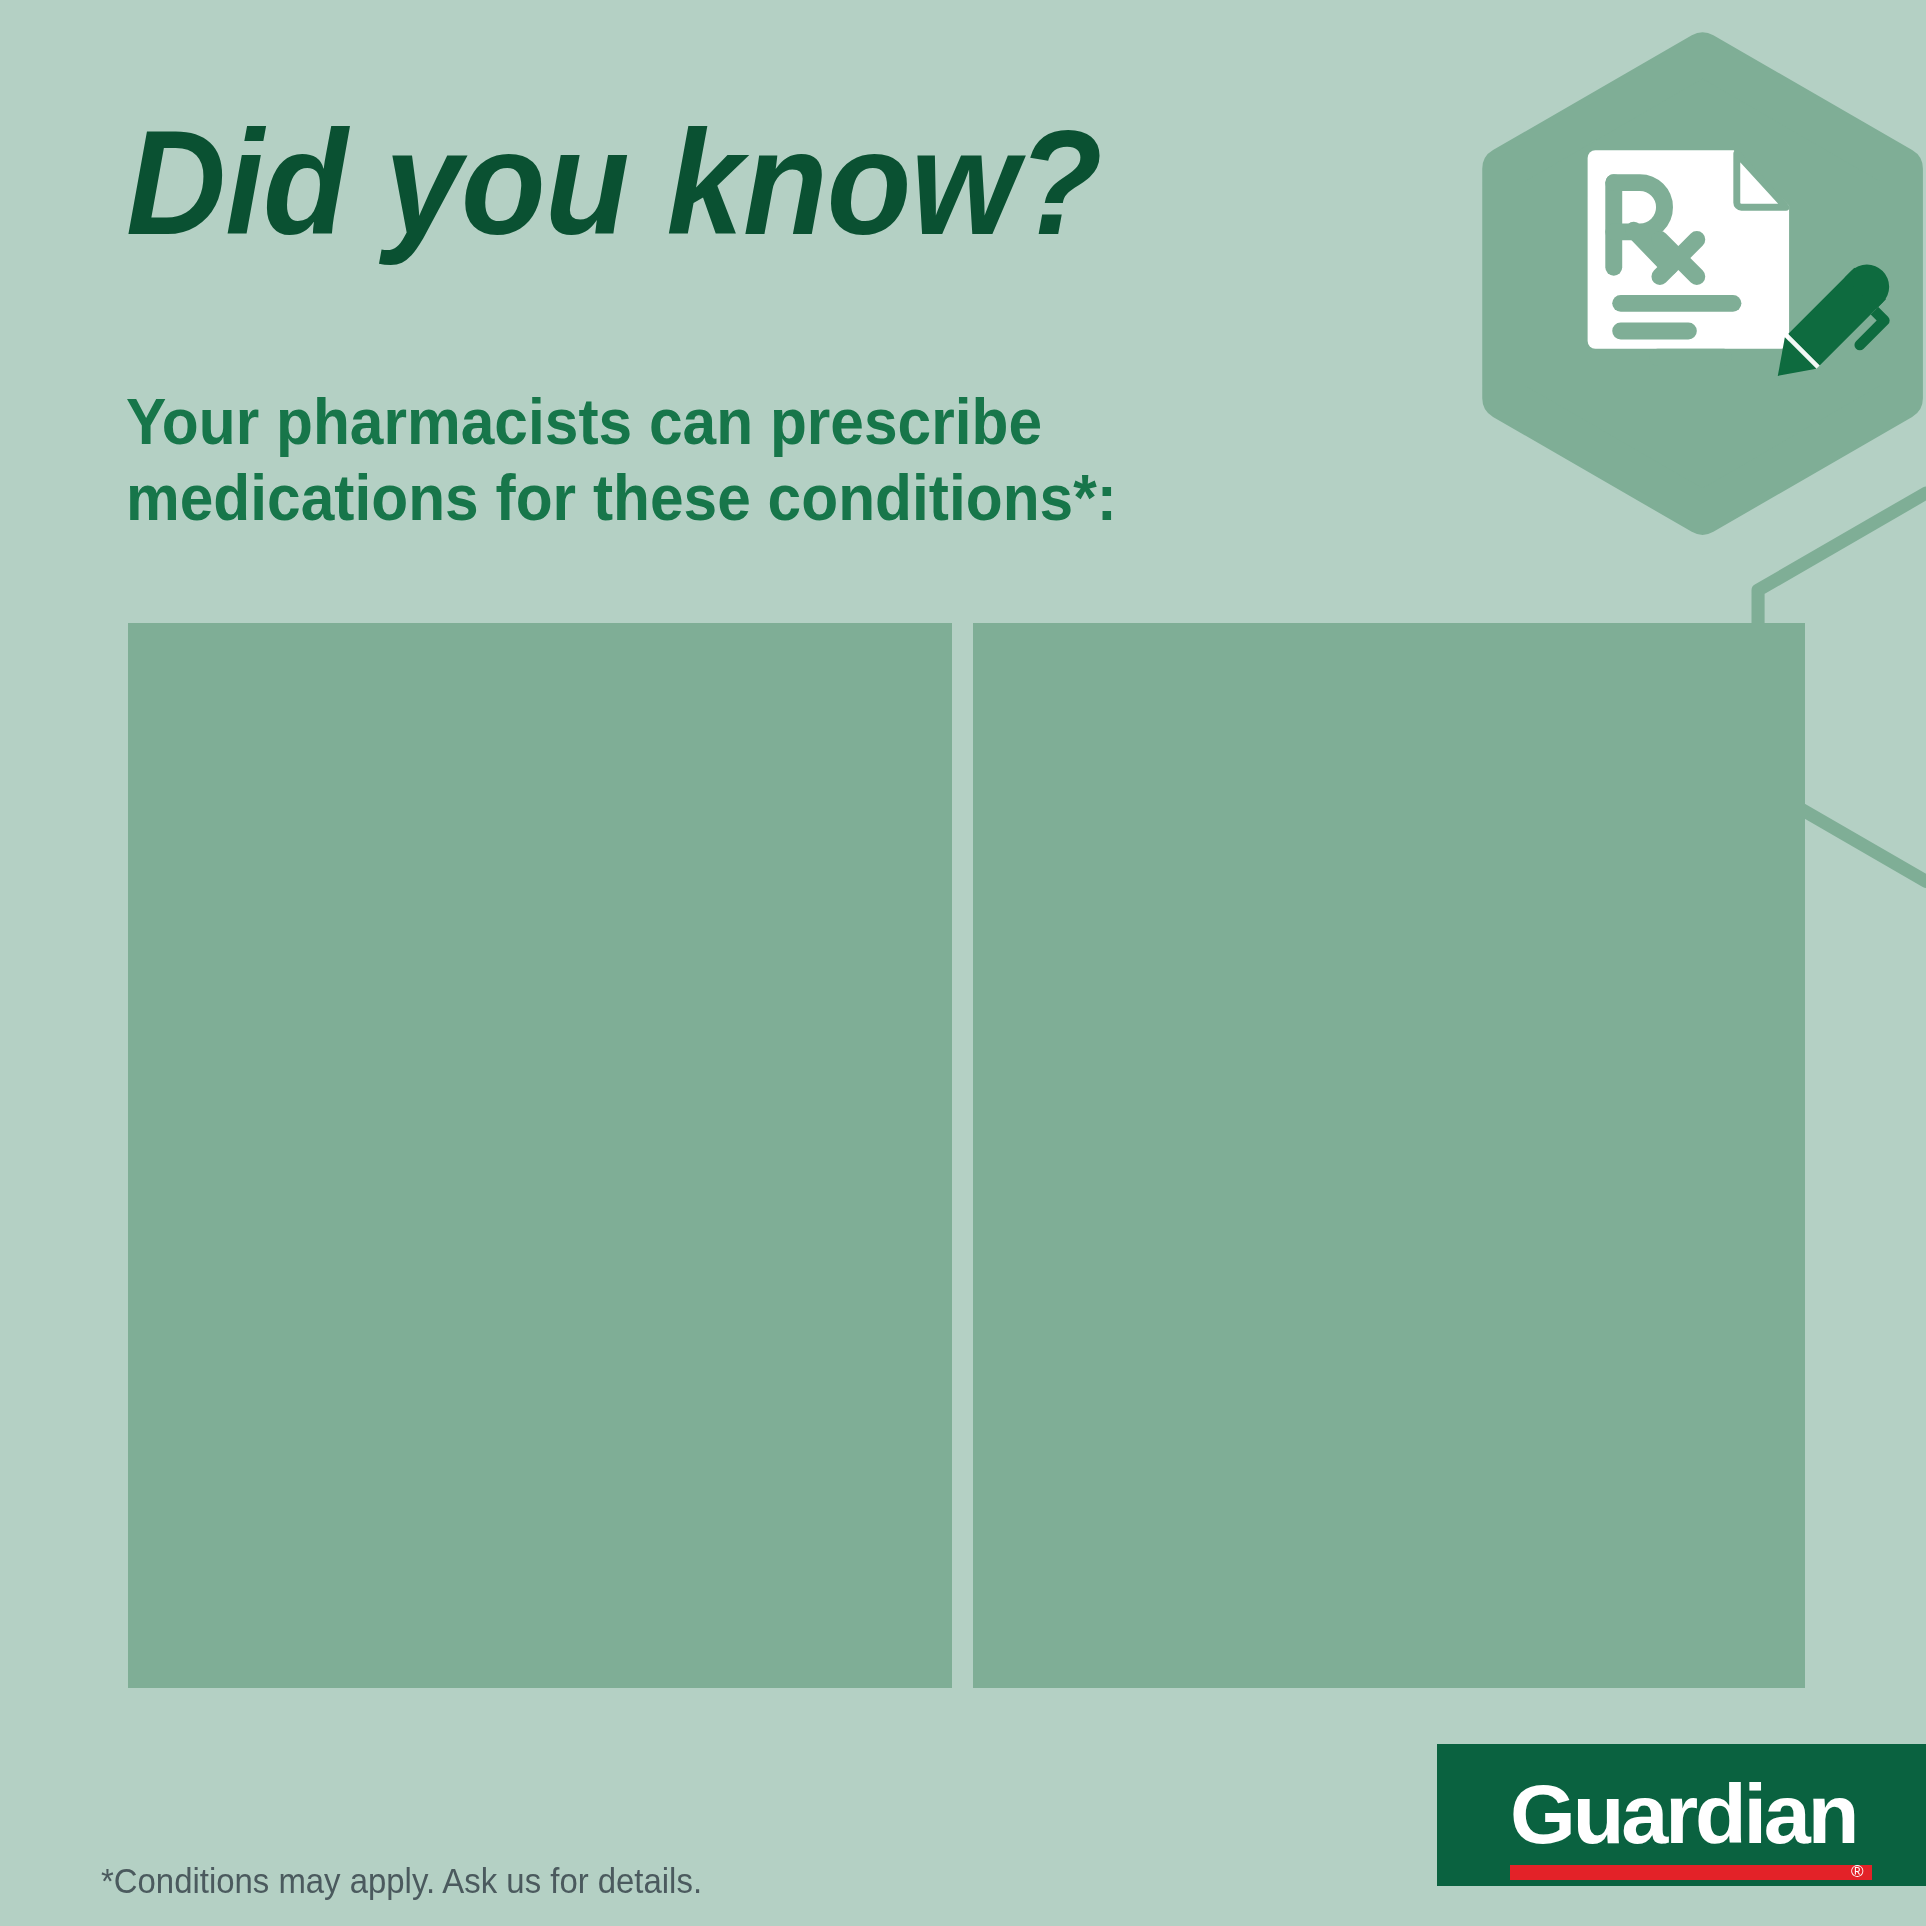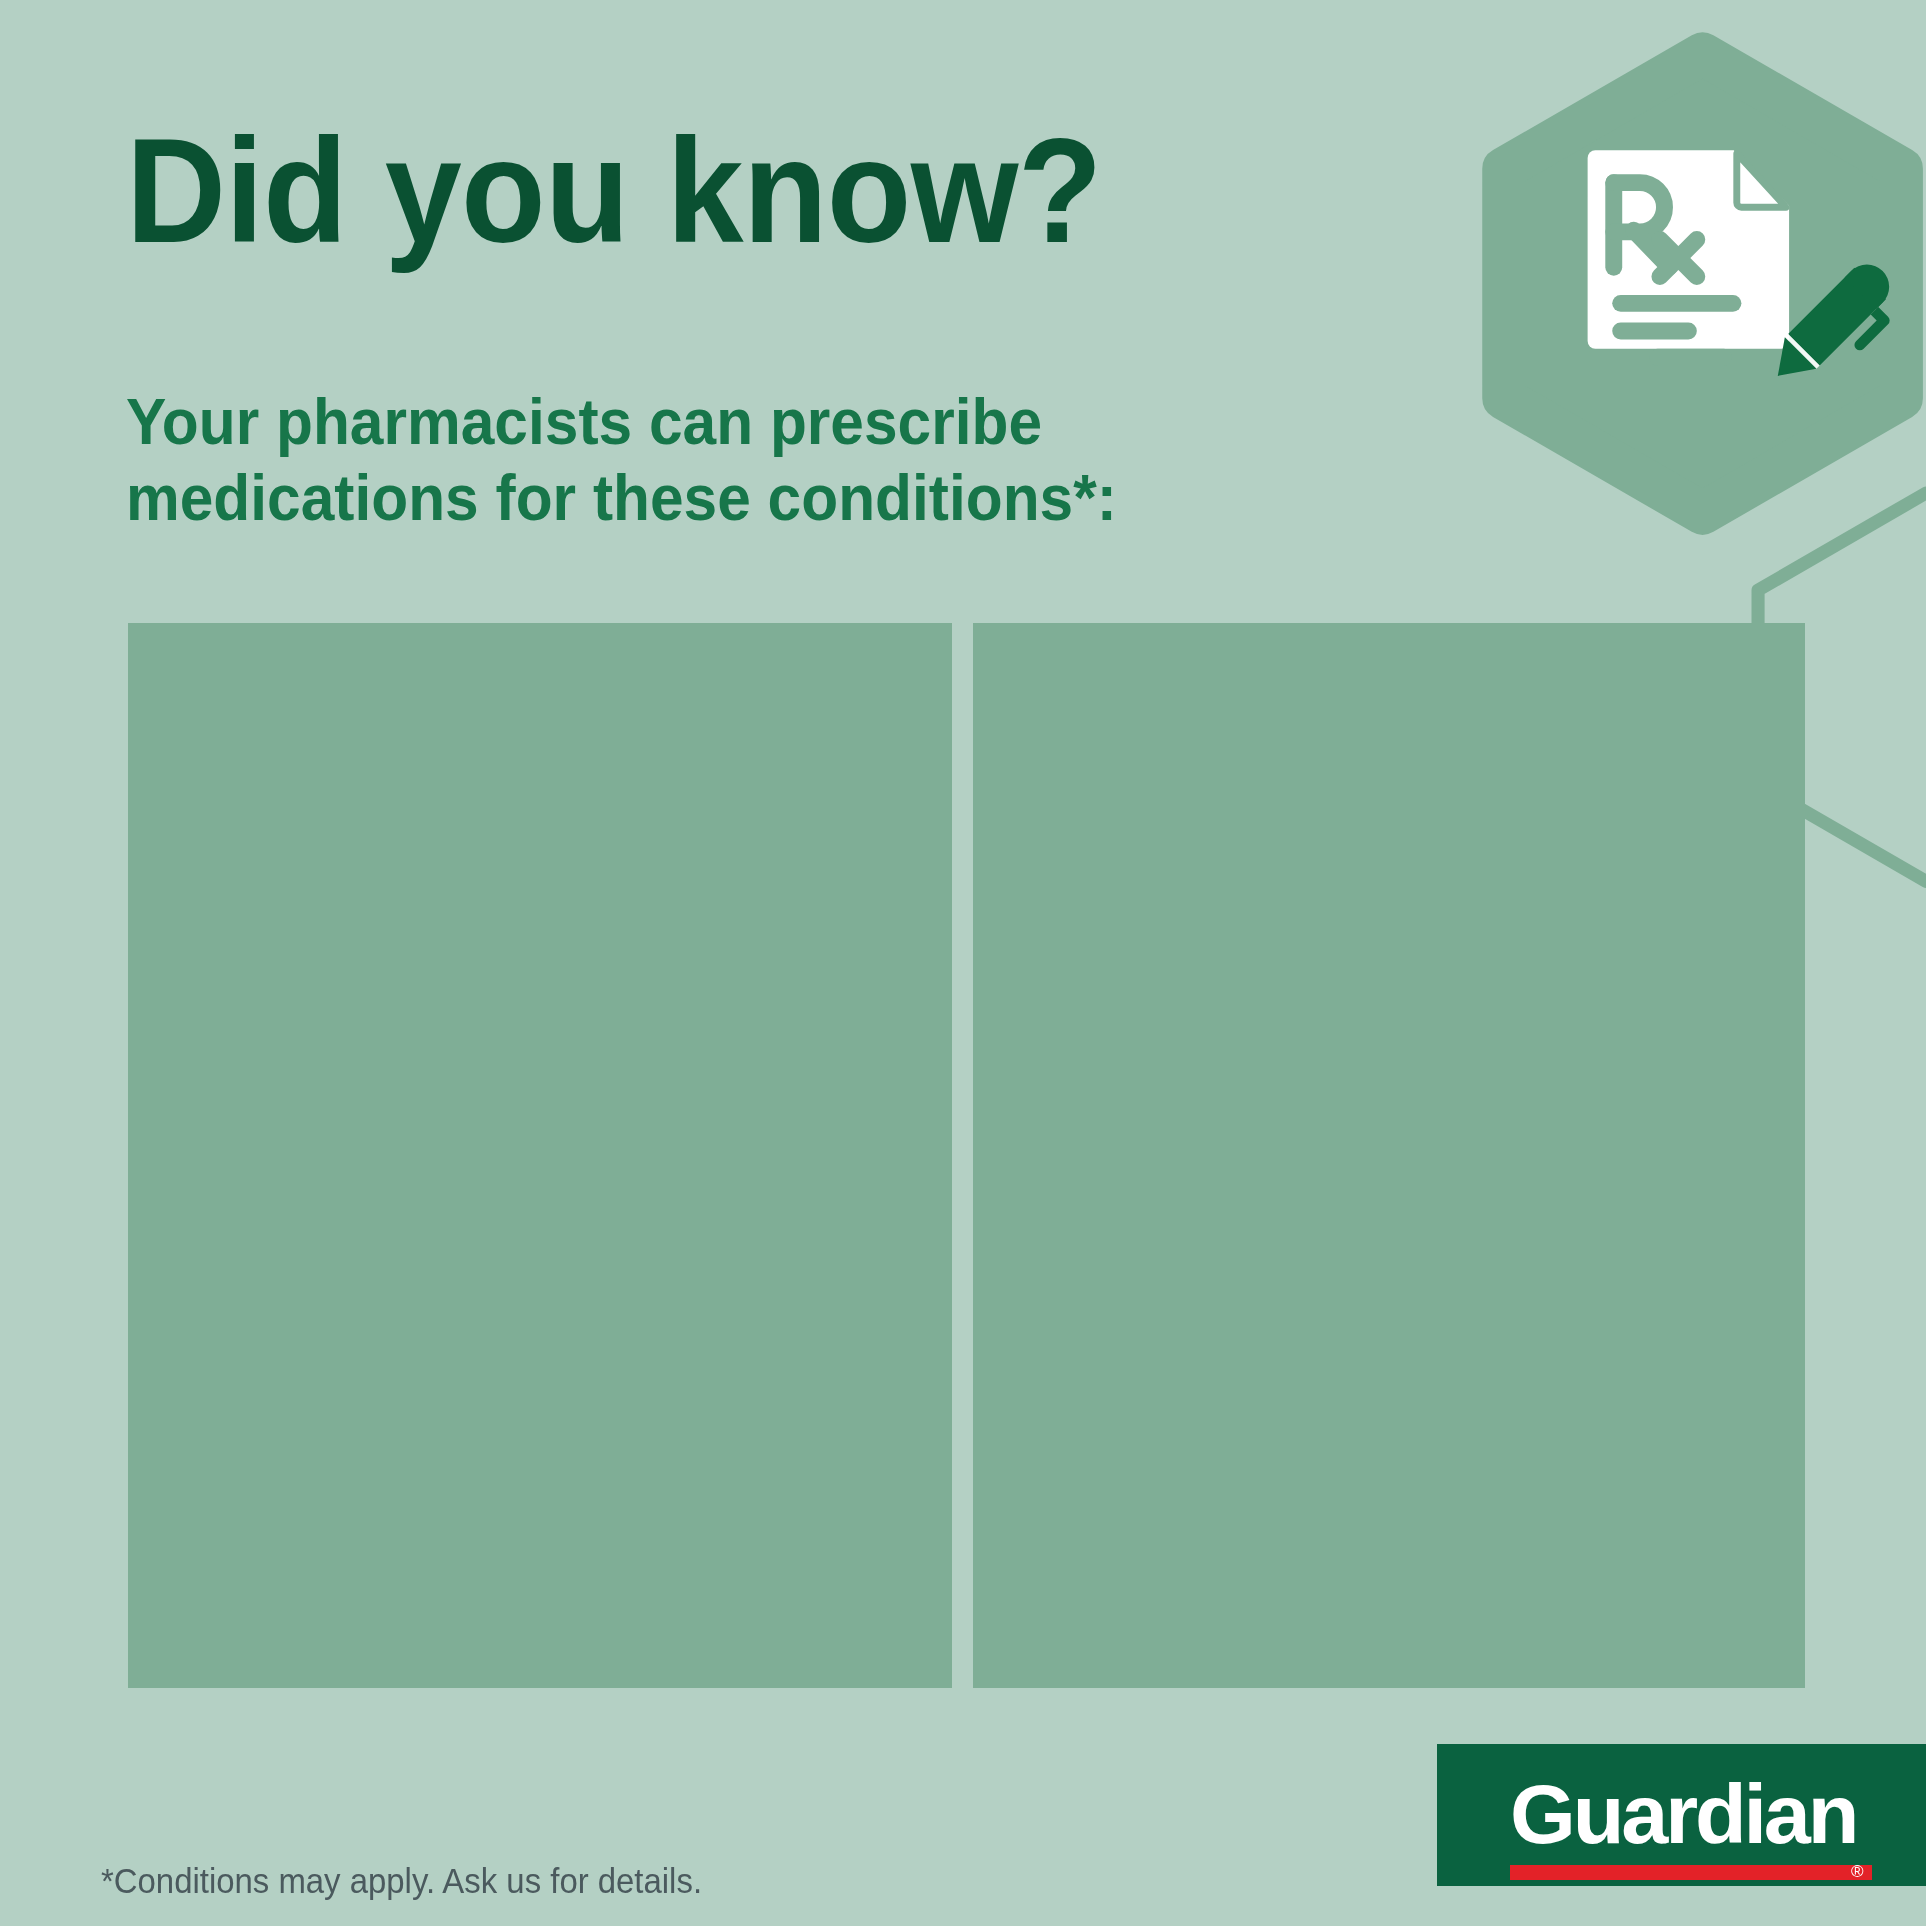--- a/index.html
+++ b/index.html
@@ -22,22 +22,23 @@
     inset: 0;
     width: 1926px;
     height: 1926px;
     pointer-events: none;
   }
 
   
   .headline {
     position: absolute;
     left: 126px;
-    top: 116px;
+    top: 108px;
     width: 1117px;
+    font-style: italic;
   }
   .title {
     margin: 0;
     font-family: "Liberation Sans Narrow", "Liberation Sans", sans-serif;
     font-size: 149px;
     line-height: 1.0;
     font-weight: 700;
     letter-spacing: -0.8px;
     color: #0a5132;
     transform: scaleX(0.93);

